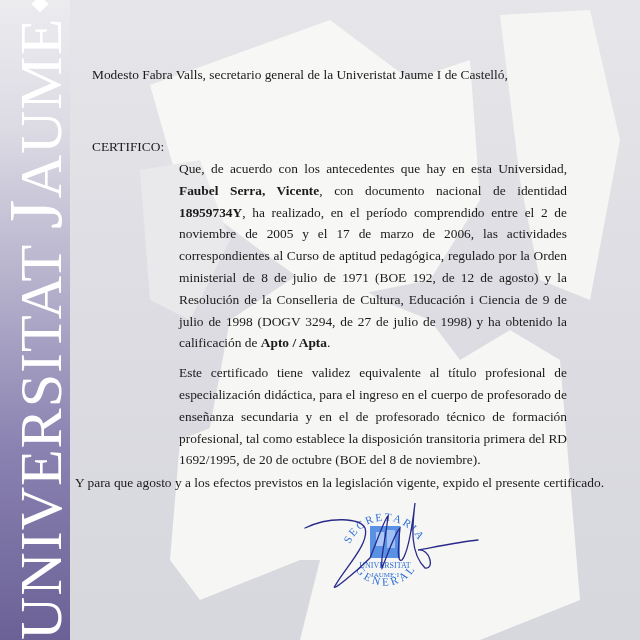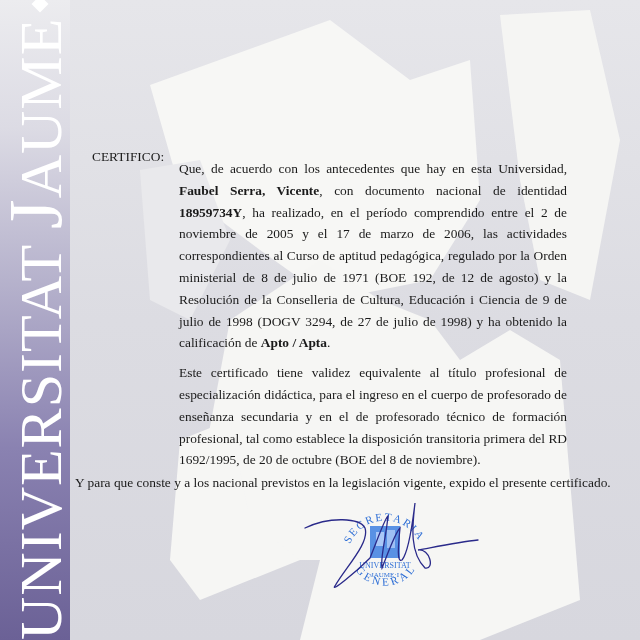--- a/index.html
+++ b/index.html
@@ -32,21 +32,21 @@
     line-height: 64px;
   }
   .band-text .big { font-size: 76px; }
   .band-dot {
     display: inline-block; width: 12px; height: 12px; background: #fff;
     transform: rotate(45deg); margin: 0 8px 14px 8px; vertical-align: middle;
   }
 
   .txt { position: absolute; font-size: 13.4px; line-height: 21.8px; }
   .intro { left: 92px; top: 64px; }
-  .label { left: 92px; top: 146px; font-family: Liberation Serif, serif; }
+  .label { left: 92px; top: 136px; font-family: Liberation Serif, serif; }
   .body-block { left: 171px; top: 150px; width: 404px; text-align: justify; }
   .body-block p { margin: 8px; }
   .closing { left: 75px; top: 472px; }
   b { font-weight: bold; }
 
   .stamp { position: absolute; left: 330px; top: 498px; width: 110px; height: 100px; }
   .signature { position: absolute; left: 300px; top: 498px; width: 180px; height: 100px; }
 </style>
 </head>
 <body>
@@ -61,29 +61,30 @@
     <polygon points="140,170 200,160 230,240 190,320 150,300" fill="#e9e9ec"></polygon>
   </svg>
 
   <div class="left-band">
     <div class="band-text">
       <span>UNIVERSITAT</span>
       <span class="big">J</span><span>AUME</span><span class="band-dot"></span>
     </div>
   </div>
 
+  <div class="txt intro">Modesto Fabra Valls, secretario general de la Univeristat Jaume I de Castelló,</div>
 
   <div class="txt label">CERTIFICO:</div>
 
   <div class="txt body-block">
     <p><span>Que, de acuerdo con los antecedentes que hay en esta Universidad, </span><b>Faubel Serra, Vicente</b><span>,  con documento nacional de identidad </span><b>18959734Y</b><span>, ha realizado, en el período comprendido entre el 2 de noviembre de 2005 y el 17 de marzo de 2006, las actividades correspondientes al Curso de aptitud pedagógica, regulado por la Orden ministerial de 8 de julio de 1971 (BOE 192, de 12 de agosto) y la Resolución de la Conselleria de Cultura, Educación i Ciencia de 9 de julio de 1998 (DOGV 3294, de 27 de julio de 1998) y ha obtenido la calificación de </span><b>Apto / Apta</b><span>.</span></p>
     <p>Este certificado tiene validez equivalente al título profesional de especialización didáctica, para el ingreso en el cuerpo de profesorado de enseñanza secundaria y en el de profesorado técnico de formación profesional, tal como establece la disposición transitoria primera del RD 1692/1995,  de 20 de octubre (BOE del 8 de noviembre).</p>
   </div>
 
-  <div class="txt closing">Y para que conste y a los nacional previstos en la legislación vigente, expido el presente certificado.</div>
+  <div class="txt closing">Y para que agosto y a los efectos previstos en la legislación vigente, expido el presente certificado.</div>
 
   <svg class="stamp" viewBox="0 0 110 100">
     <defs>
       <path id="arcTop" d="M 18,52 A 38,38 0 0 1 92,52"></path>
       <path id="arcBot" d="M 20,60 A 36,36 0 0 0 90,60"></path>
     </defs>
     <text font-family="Liberation Serif, serif" font-size="11" fill="#2f6fd6" letter-spacing="2">
       <textPath href="#arcTop" startOffset="6%">SECRETARIA</textPath>
     </text>
     <text font-family="Liberation Serif, serif" font-size="11" fill="#2f6fd6" letter-spacing="3">

